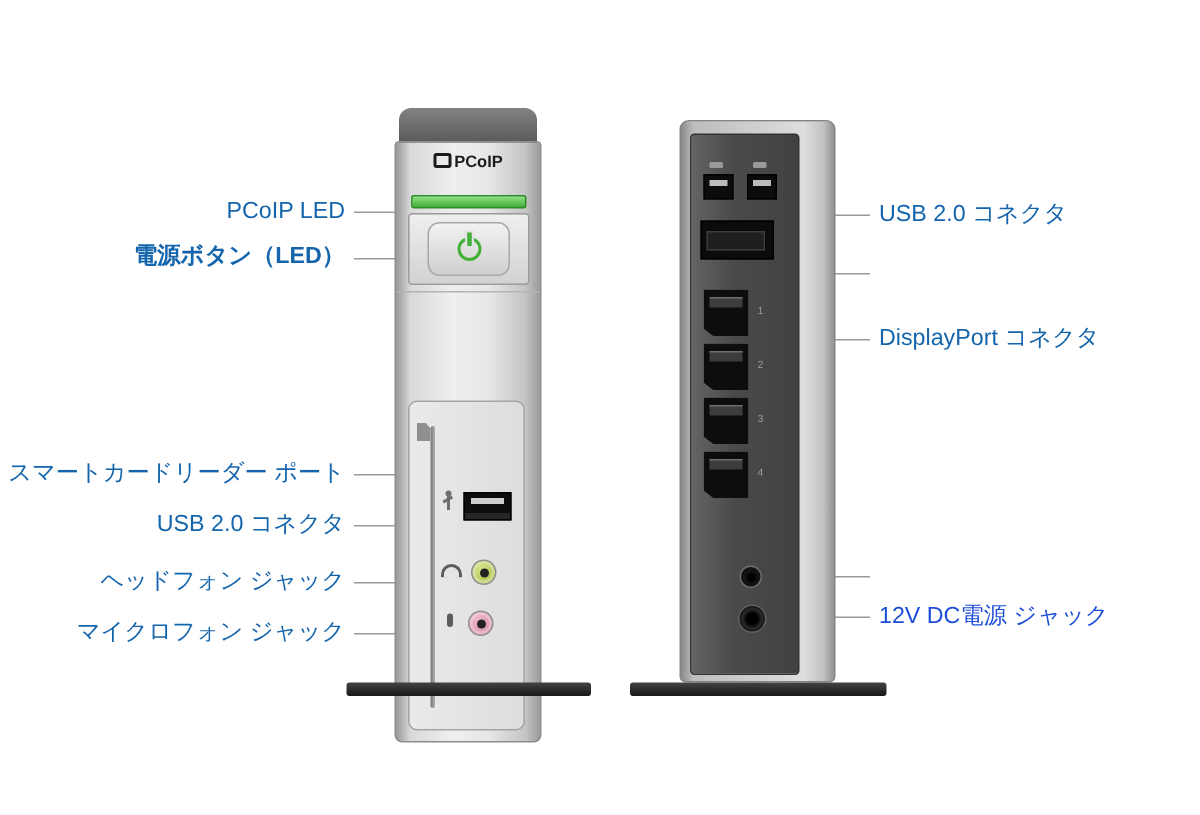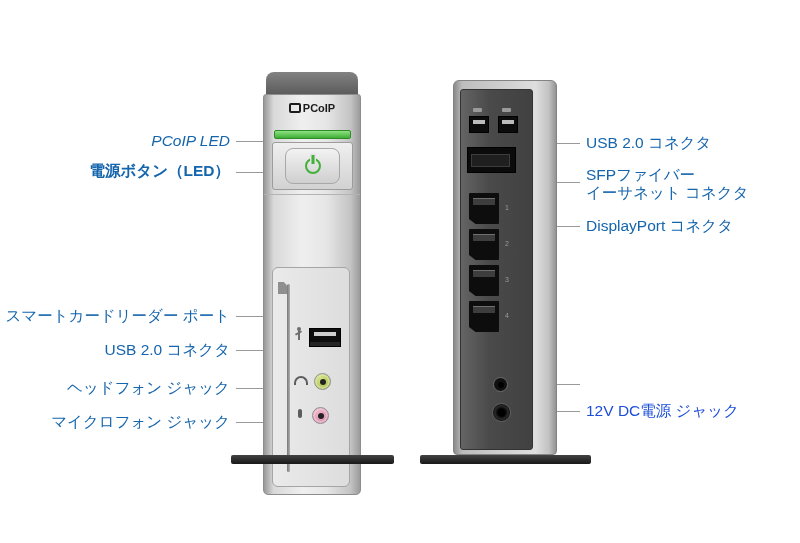--- a/index.html
+++ b/index.html
@@ -115,31 +115,30 @@
   
   .stand{position:absolute;top:455px;height:9px;background:linear-gradient(#434343,#181818);border-radius:2px;}
   .stand-front{left:231px;width:163px;}
   .stand-rear{left:420px;width:171px;}
 </style>
 </head>
 <body>
 
 <div class="canvas">
 
-  <div class="lbl lbl-left" id="lbl-pcoip-led" style="color: rgb(21, 101, 173); font-style: italic;">PCoIP LED</div>
+  <div class="lbl lbl-left" id="lbl-pcoip-led" style="color: rgb(21, 101, 173);">PCoIP LED</div>
   <div class="lbl lbl-left" id="lbl-power" style="color: rgb(21, 101, 173);">電源ボタン（LED）</div>
   <div class="lbl lbl-left" id="lbl-smartcard" style="color: rgb(21, 101, 173);">スマートカードリーダー ポート</div>
   <div class="lbl lbl-left" id="lbl-usb-f" style="color: rgb(21, 101, 173);">USB 2.0 コネクタ</div>
   <div class="lbl lbl-left" id="lbl-mic" style="color: rgb(21, 101, 173);">マイクロフォン ジャック</div>
   <div class="lbl lbl-left" id="lbl-headphone" style="color: rgb(21, 101, 173);">ヘッドフォン ジャック</div>
 
   <div class="lbl lbl-right" id="lbl-usb-r" style="color: rgb(21, 101, 173);">USB 2.0 コネクタ</div>
   <div class="lbl lbl-right" id="lbl-sfp">
-    <span style="color: rgb(21, 101, 173);">SFPファイバー</span><br>
-    <span style="color: rgb(21, 101, 173);">イーサネット コネクタ</span>
+    <br>
   </div>
   <div class="lbl lbl-right" id="lbl-dp" style="color: rgb(21, 101, 173);">DisplayPort コネクタ</div>
   <div class="lbl lbl-right" id="lbl-dc" style="color: #1d4ed8;">12V DC電源 ジャック</div>
 
   <div class="line" id="ln-pcoip-led"></div>
   <div class="line" id="ln-power"></div>
   <div class="line" id="ln-smartcard"></div>
   <div class="line" id="ln-usb-f"></div>
   <div class="line" id="ln-headphone"></div>
   <div class="line" id="ln-mic"></div>

